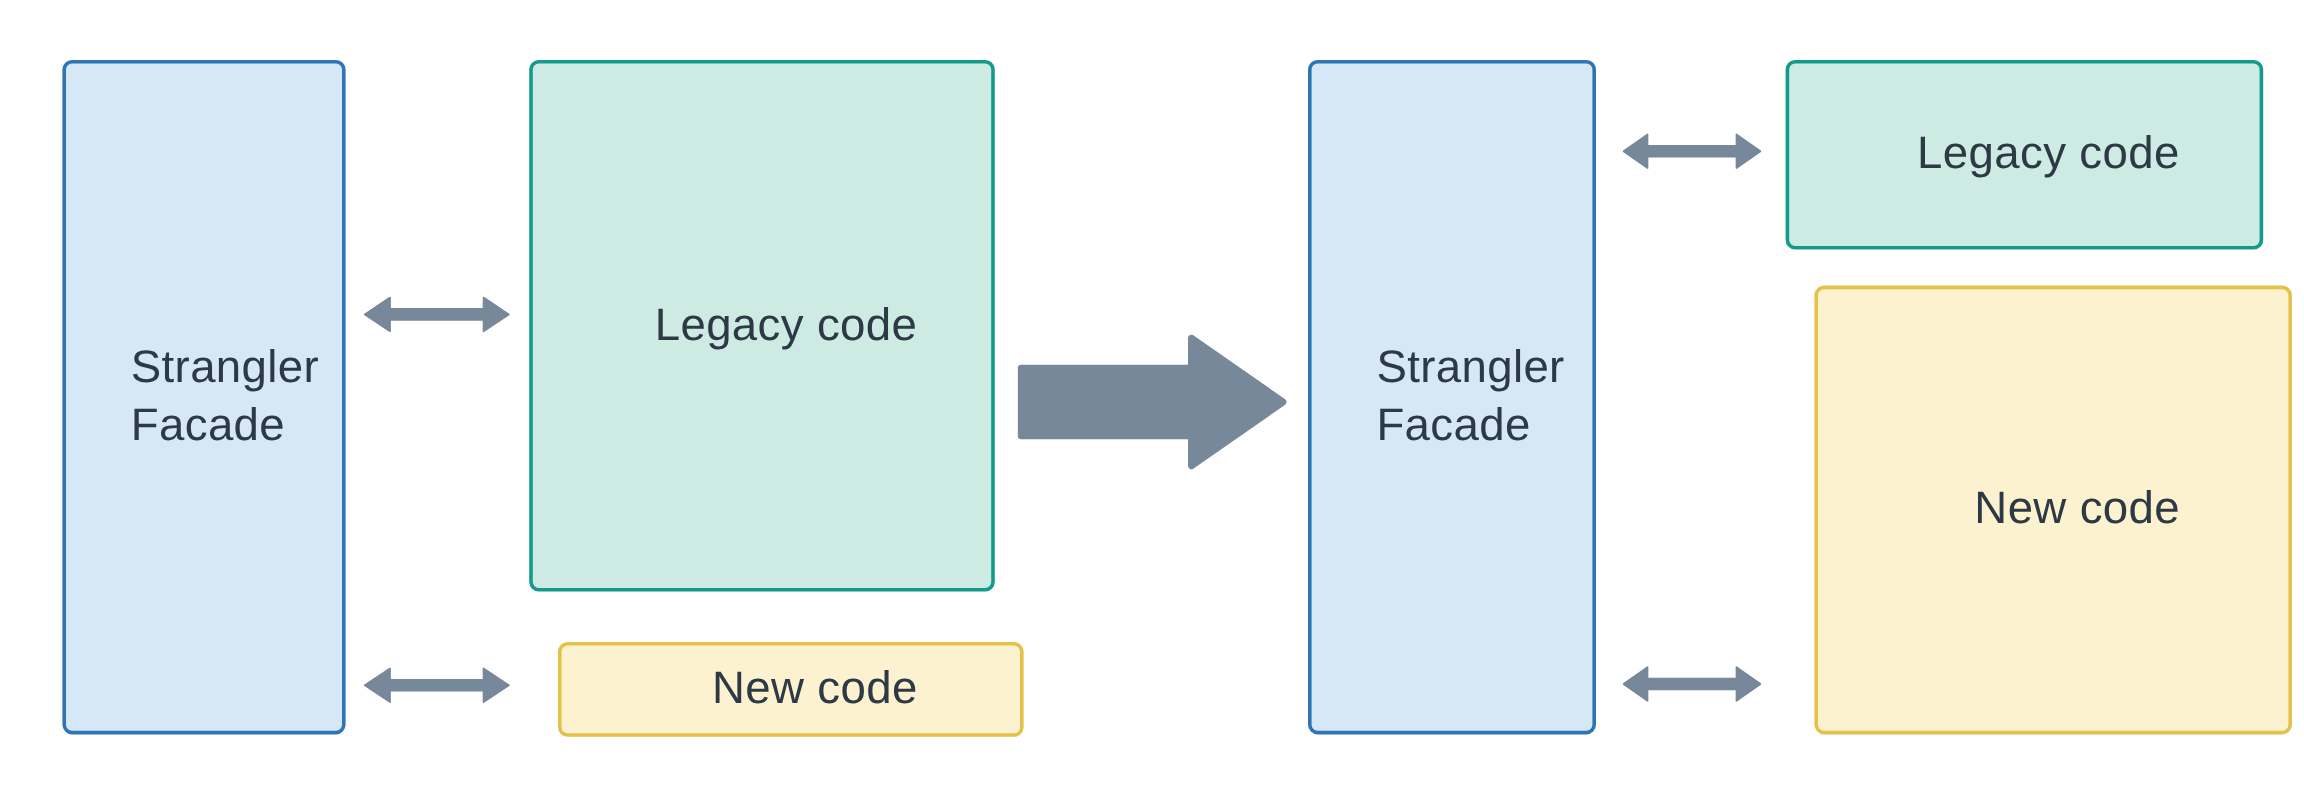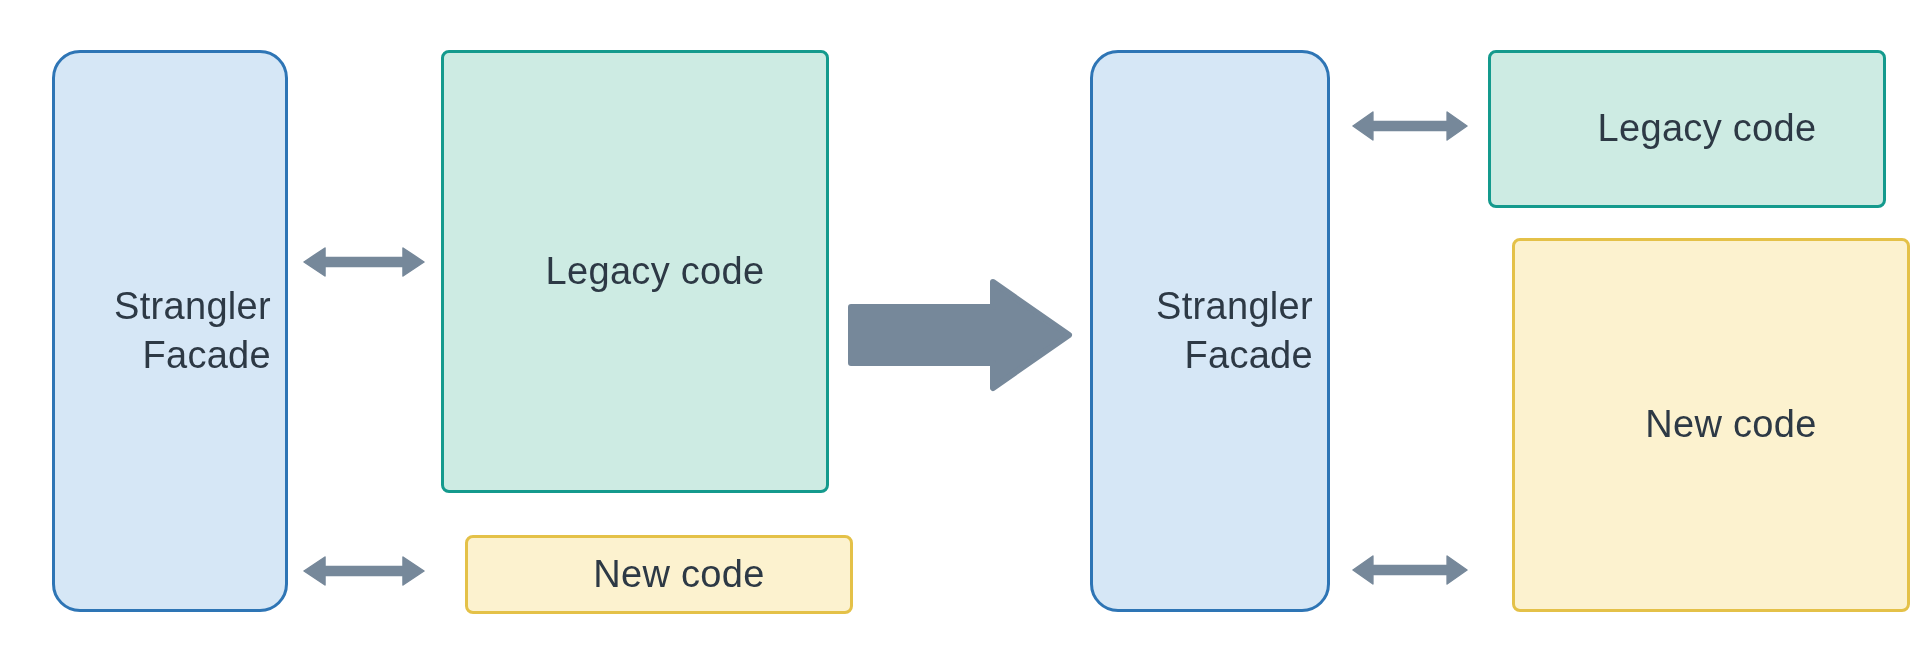--- a/index.html
+++ b/index.html
@@ -26,34 +26,33 @@
     overflow:hidden;
   }
   .box{
     position:absolute;
     box-sizing:border-box;
     border:3px solid;
     border-radius:8px;
     display:flex;
     align-items:center;
     justify-content:center;
-    text-align:right;
+    text-align:left;
     padding-left:40px;
   }
   .box-label{
     font-size:38px;
     line-height:1.3;
     letter-spacing:0.3px;
     color:var(--text);
     padding:0 14px;
   }
   .facade{
     background:var(--facade_fill);
     border-color:var(--facade_border);
-    border-radius:28px;
   }
   .legacy{
     background:var(--legacy_fill);
     border-color:var(--legacy_border);
   }
   .newcode{
     background:var(--new_fill);
     border-color:var(--new_border);
     margin-left:24px;
   }

